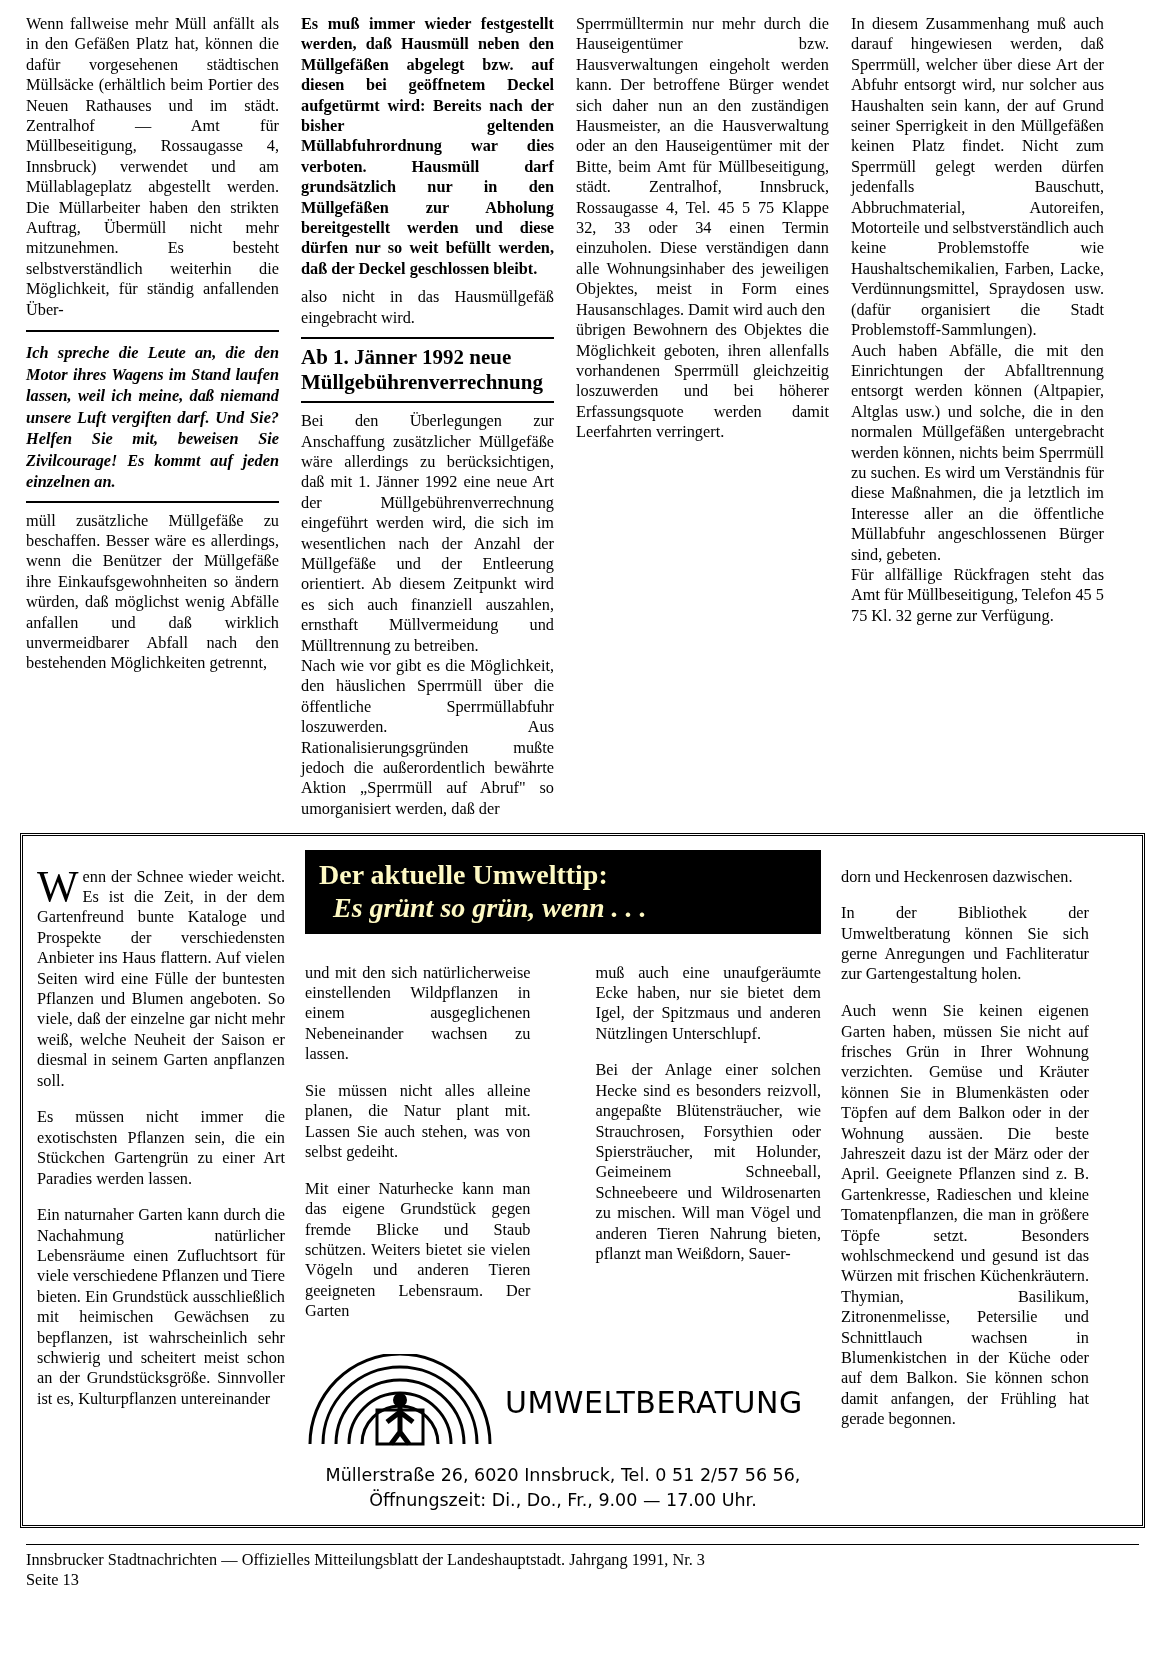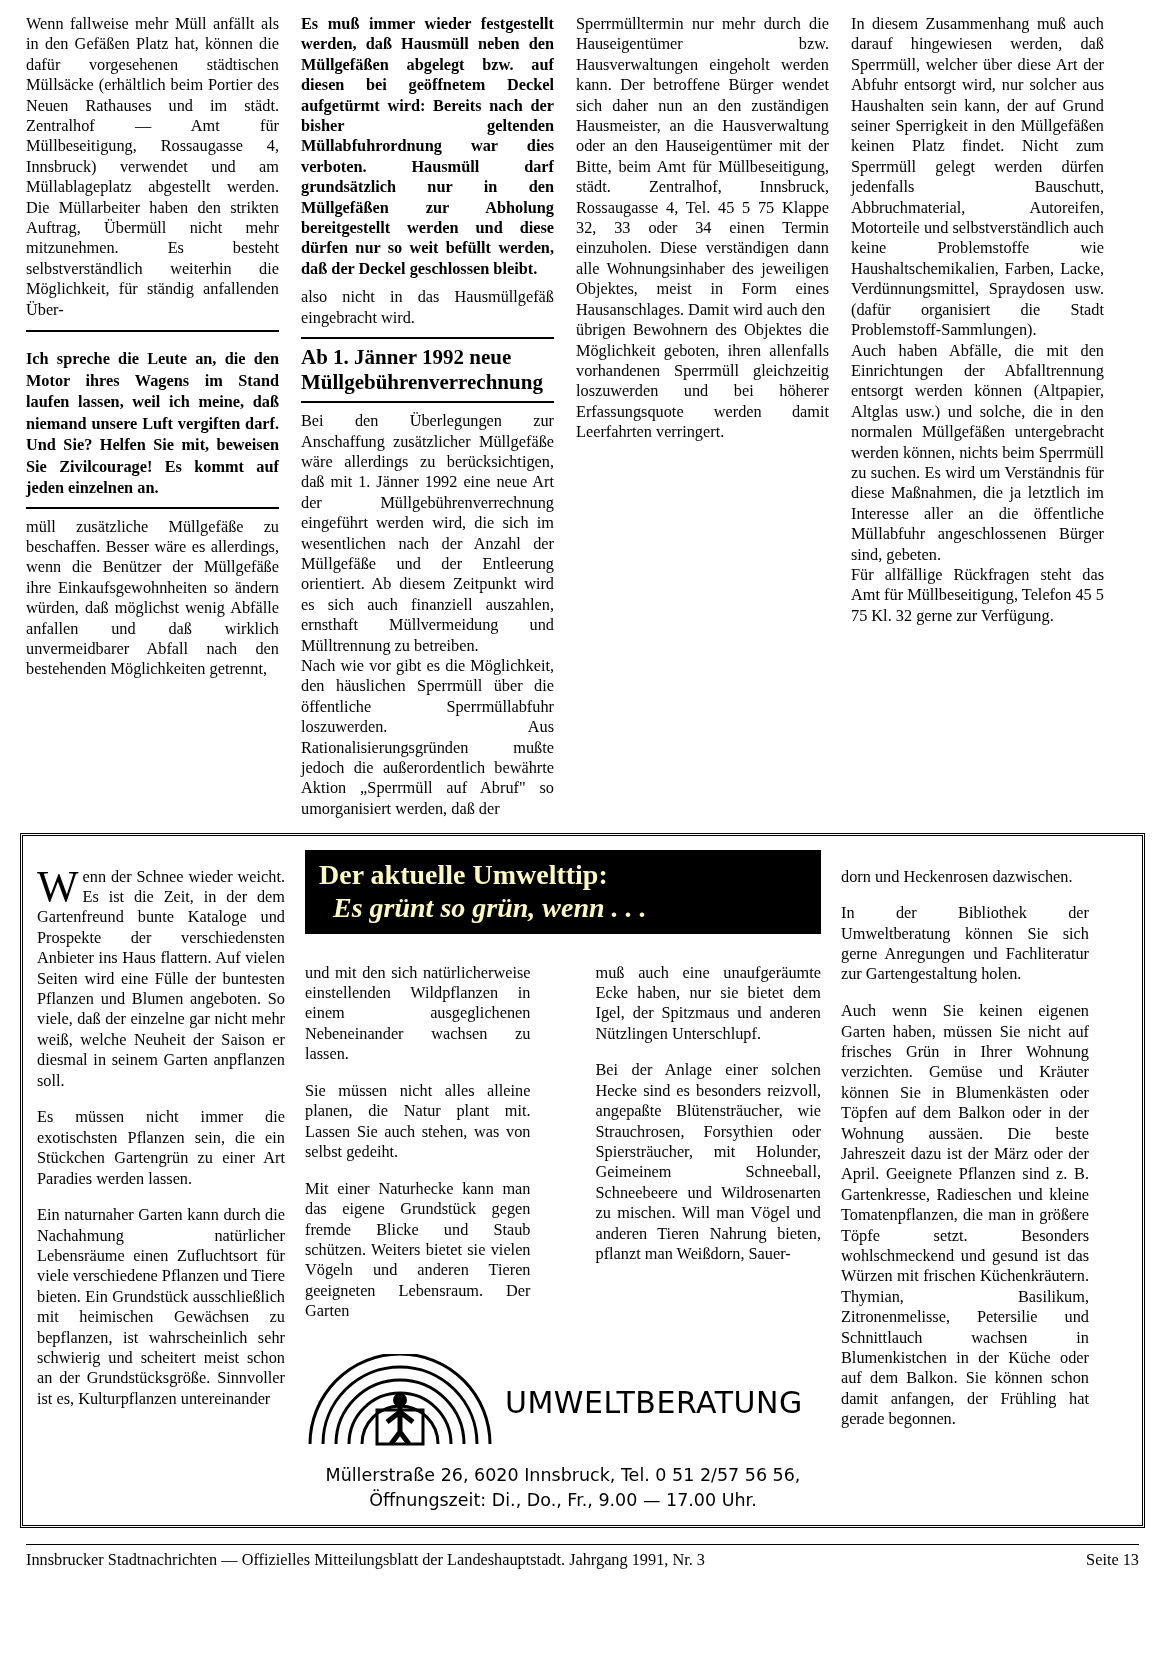--- a/index.html
+++ b/index.html
@@ -74,21 +74,22 @@
   .bodytext p + p {
     margin-top: 0px;
   }
   .bold {
     font-weight: bold;
   }
   .boxquote {
     border-top: 2px solid #000;
     border-bottom: 2px solid #000;
     margin: 10px 0 8px 0;
-    padding: 16px 0 8px 0;
+    padding: 10px 0 8px 0;
+    font-style: italic;
     font-weight: bold;
     font-size: 16.3px;
     line-height: 21.5px;
     text-align: justify;
   }
   .subsec {
     border-top: 2px solid #000;
     border-bottom: 2px solid #000;
     margin: 9px 0 8px 0;
     padding: 6px 0 6px 0;
@@ -193,20 +194,21 @@
   }
   .footer hr {
     border: none;
     border-top: 1px solid #000;
     margin: 0 0 5px 0;
   }
   .footer-row {
     display: flex;
     justify-content: space-between;
     font-size: 16.3px;
+    flex-direction: column;
   }
 </style>
 </head>
 <body>
 
 <div class="page">
 
 
   <div class="article">
 

